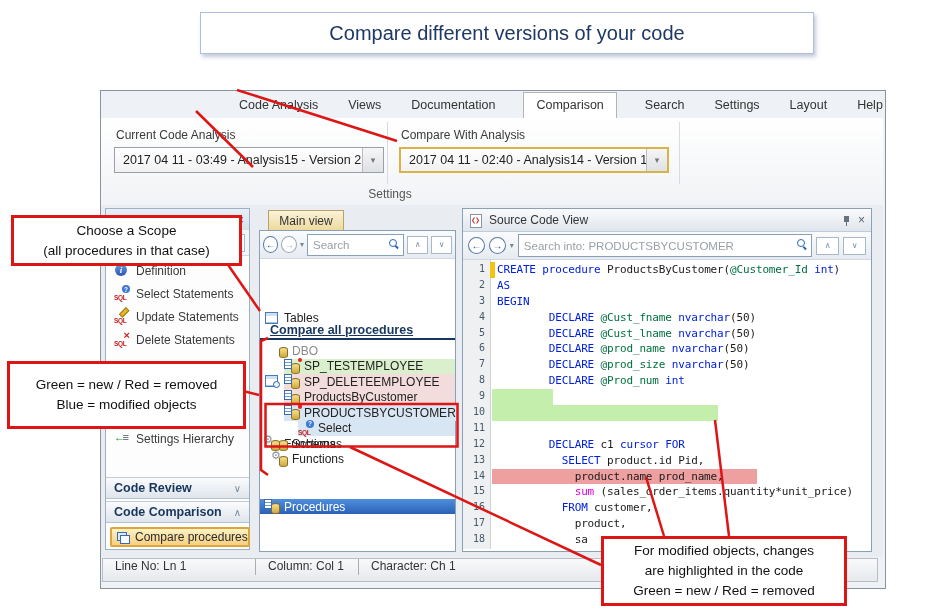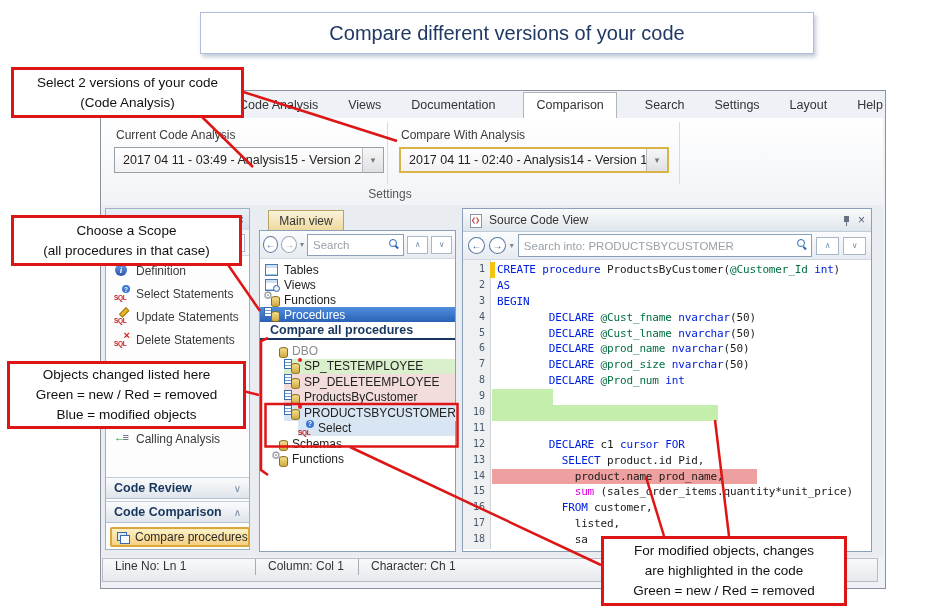--- a/index.html
+++ b/index.html
@@ -80,30 +80,30 @@
   .searchbox input::placeholder{color:#98a0a8;}
   .magnifier{position:absolute;right:4px;top:4px;width:10px;height:10px;}
   .magnifier::before{content:"";position:absolute;left:0;top:0;width:6px;height:6px;border:1.6px solid #2a6ab8;border-radius:50%;}
   .magnifier::after{content:"";position:absolute;left:6.5px;top:6.5px;width:4px;height:1.8px;background:#2a6ab8;transform:rotate(45deg);transform-origin:0 0;}
   #mv-search{width:106px;}
   
   .tree-stack{position:absolute;width:195px;}
   #tree-stack1{left:260px;top:262px;}
   #tree-stack2{left:260px;top:343px;}
   .tree-row{display:flex;align-items:center;gap:4px;font-size:12px;color:#222;position:relative;}
-  #tree-stack1 .tree-row{height:15px;}
+  #tree-stack1 .tree-row{height:15px;margin-top:48px;}
   #tree-stack2 .tree-row{height:15.5px;}
   .tree-row.selected{background:linear-gradient(#4f8fe0,#2b61b4);color:#fff;}
   .rowfill{display:flex;align-items:center;gap:4px;flex:1;height:100%;}
   .tree-row.hl-new .rowfill{background:#daf0cc;}
   .tree-row.hl-removed .rowfill{background:#f3dcdc;}
   .tree-row.hl-modified .rowfill{background:#d8e5f2;}
   .tree-row.muted{color:#8a8a8a;}
   #tree-compare-all{left:260px;top:322px;width:195px;height:18px;font-size:12.5px;font-weight:bold;color:#17365d;
-    display:flex;align-items:center;padding-left:10px;box-sizing:border-box;border-bottom:2px solid #17365d;}
+    display:flex;align-items:center;padding-left:10px;box-sizing:border-box;border-bottom:2px solid #17365d;text-decoration:underline;}
 
   
   #source-panel{left:462px;top:208px;width:410px;height:344px;background:#fff;border:1px solid #8aa0b8;box-sizing:border-box;}
   #sv-header{left:463px;top:209px;width:408px;height:23px;background:linear-gradient(#fafbfc,#dfe5ec);
     border-bottom:1px solid #c0ccd8;display:flex;align-items:center;padding:0 6px;gap:6px;box-sizing:border-box;font-size:12px;color:#333;}
   #sv-header .spacer{flex:1;}
   .pin-icon{position:relative;width:10px;height:11px;}
   .pin-icon::before{content:"";position:absolute;left:2px;top:1px;width:5px;height:6px;background:#68727e;}
   .pin-icon::after{content:"";position:absolute;left:4px;top:7px;width:1.5px;height:4px;background:#68727e;}
   .close-x{font-size:12px;color:#55606e;line-height:1;}
@@ -238,21 +238,21 @@
         <span class="sb-label">Update Statements</span>
       </div>
       <div class="sb-item">
         <span class="icon i-sql-delete sqlbase"></span>
         <span class="sb-label">Delete Statements</span>
       </div>
     </div>
   <div class="abs sb-list" id="sb-list-bottom">
       <div class="sb-item">
         <span class="icon i-calling"></span>
-        <span class="sb-label">Calling Analysis</span>
+        <span class="sb-label">Settings Hierarchy</span>
       </div>
     </div>
   <div class="abs group-bar" id="grp-review">
     <span class="glabel">Code Review</span>
     <span class="gchev">∨</span>
   </div>
   <div class="abs group-bar" id="grp-comparison">
     <span class="glabel">Code Comparison</span>
     <span class="gchev">∧</span>
   </div>
@@ -443,21 +443,21 @@
       <div class="code-row">
         <span class="ln">15</span>
         <span class="code-text"><span class="tk-p">            </span><span class="tk-m">sum</span><span class="tk-p"> (sales_order_items.quantity*unit_price)</span></span>
       </div>
       <div class="code-row">
         <span class="ln">16</span>
         <span class="code-text"><span class="tk-p">          </span><span class="tk-k">FROM </span><span class="tk-p">customer,</span></span>
       </div>
       <div class="code-row">
         <span class="ln">17</span>
-        <span class="code-text"><span class="tk-p">            </span><span class="tk-p">listed,</span></span>
+        <span class="code-text"><span class="tk-p">            </span><span class="tk-p">product,</span></span>
       </div>
       <div class="code-row">
         <span class="ln">18</span>
         <span class="code-text"><span class="tk-p">            </span><span class="tk-p">sa</span></span>
       </div>
     </div>
 
   <div class="abs" id="status-bar">
       <span class="status-item">Line No: Ln 1</span>
       <span class="status-sep"></span>
@@ -473,30 +473,25 @@
       <line x1="224" y1="259" x2="260" y2="311"></line>
       <line x1="239" y1="390" x2="259" y2="395"></line>
       <path d="M268,338 L261,341 L261,470 L268,475"></path>
       <rect x="265.5" y="404" width="192" height="42.5"></rect>
       <line x1="350" y1="447" x2="601" y2="565"></line>
       <line x1="646" y1="477" x2="664" y2="536"></line>
       <line x1="715" y1="420" x2="729" y2="536"></line>
     </g>
   </svg>
 
-  <div class="callout" id="callout-1">
-    <div>Select 2 versions of your code</div>
-    <div>(Code Analysis)</div>
-  </div>
   <div class="callout" id="callout-2">
     <div>Choose a Scope</div>
     <div>(all procedures in that case)</div>
   </div>
   <div class="callout" id="callout-3">
-    <div>Objects changed listed here</div>
     <div>Green = new / Red = removed</div>
     <div>Blue = modified objects</div>
   </div>
   <div class="callout" id="callout-4">
     <div>For modified objects, changes</div>
     <div>are highlighted in the code</div>
     <div>Green = new / Red = removed</div>
   </div>
 
 </div>

